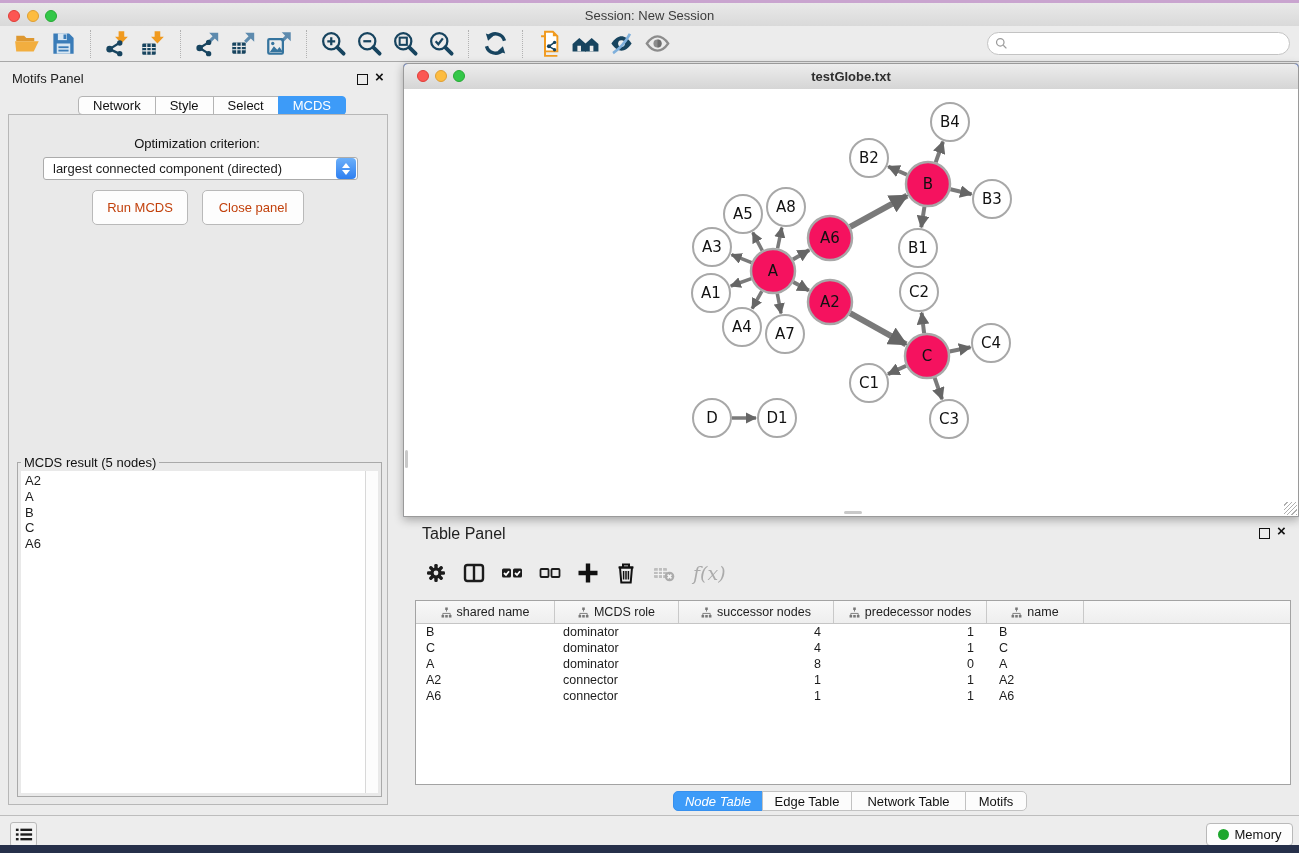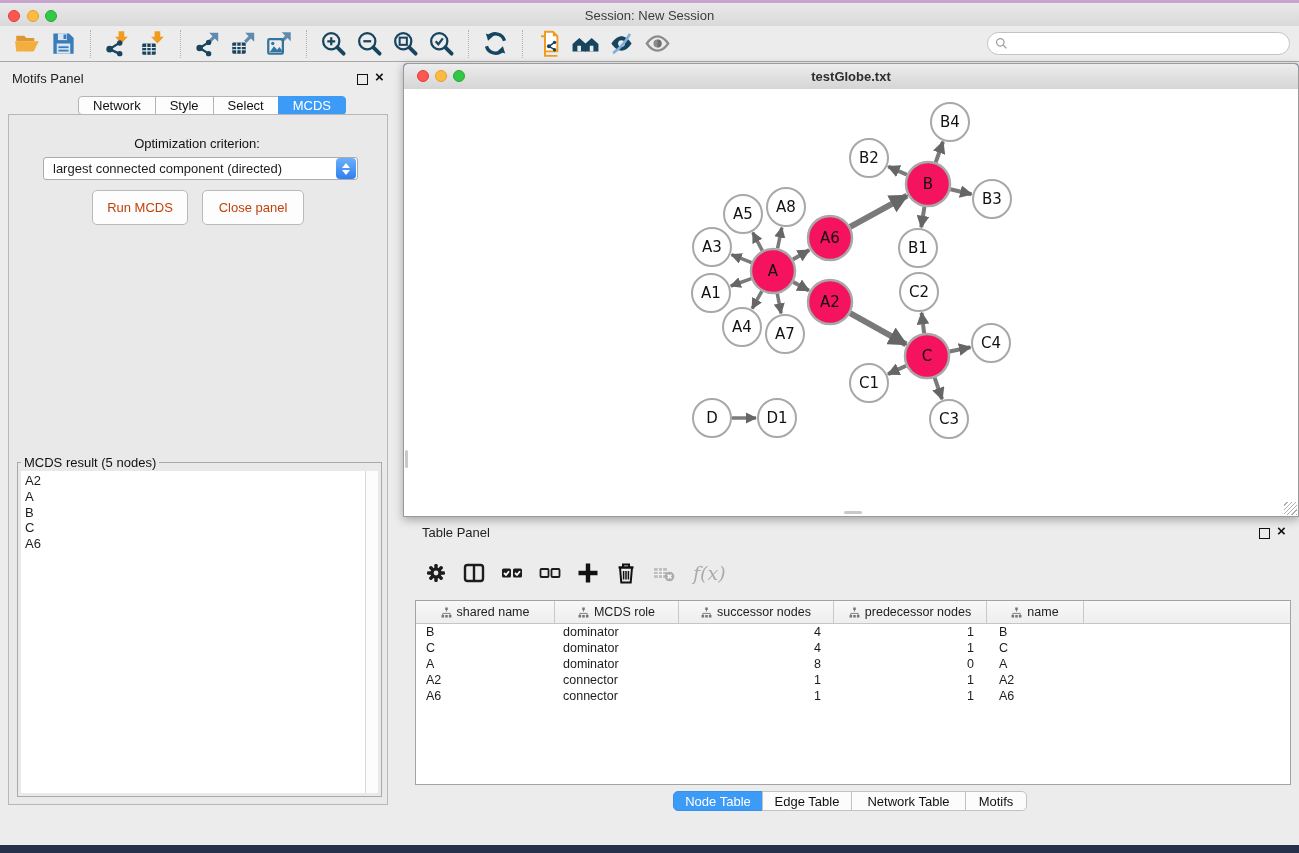--- a/index.html
+++ b/index.html
@@ -59,36 +59,36 @@
               box-sizing:border-box;border-radius:4px 4px 0 0;box-shadow:0 3px 10px rgba(0,0,0,0.3);}
   .net-titlebar{position:absolute;left:0;top:0;right:0;height:25px;background:linear-gradient(#EDEDED,#D5D5D5);
                 border-bottom:1px solid #B3B3B3;border-radius:4px 4px 0 0;}
   .net-title{position:absolute;left:0;top:5px;width:100%;text-align:center;font-size:13px;font-weight:bold;color:#2e2e2e;}
   .net-canvas{position:absolute;left:0;top:25px;right:0;bottom:0;background:#FFF;}
   .scroll-hint-v{position:absolute;left:1px;top:361px;width:3px;height:18px;background:#C9C9C9;border-radius:2px;}
   .scroll-hint-h{position:absolute;left:440px;bottom:2px;width:18px;height:3px;background:#C9C9C9;border-radius:2px;}
   .resize-grip{position:absolute;right:1px;bottom:1px;width:13px;height:13px;
     background:repeating-linear-gradient(135deg,transparent,transparent 2px,#AFAFAF 2px,#AFAFAF 3px);}
   
-  .tp-title{left:422px;top:525px;font-size:13px;color:#222;}
+  .tp-title{left:422px;top:525px;font-size:16px;color:#222;}
   .tp-toolbar{left:415px;top:553px;width:876px;height:39px;display:flex;align-items:center;padding-left:8px;box-sizing:border-box;}
   .tp-icon{width:26px;height:26px;display:flex;align-items:center;justify-content:center;margin-right:12px;}
   .tp-icon svg{width:24px;height:24px;}
   .fx{font-family:"DejaVu Serif",serif;font-style:italic;font-size:19px;color:#ABABAB;margin-left:4px;}
   .table{left:415px;top:600px;width:876px;height:185px;background:#FFF;border:1px solid #A3A3A3;box-sizing:border-box;overflow:hidden;}
   .thead{display:flex;height:22px;background:linear-gradient(#F8F8F8,#EEEEEE);border-bottom:1px solid #C5C5C5;}
   .th{display:flex;align-items:center;justify-content:center;gap:5px;font-size:12.5px;color:#222;
       border-right:1px solid #C9C9C9;box-sizing:border-box;}
   .th svg{width:11px;height:11px;}
   .trow{display:flex;height:16px;font-size:12.5px;align-items:center;}
   .td{box-sizing:border-box;white-space:nowrap;overflow:hidden;}
   .tp-tabs{left:673px;top:791px;display:flex;height:20px;}
   .tp-tab{border:1px solid #C2C2C2;background:#FCFCFC;font-size:13px;display:flex;align-items:center;justify-content:center;
           margin-left:-1px;color:#111;box-sizing:border-box;}
-  .tp-tab:first-child{border-radius:5px 0 0 5px;margin-left:0;}
+  .tp-tab:first-child{border-radius:5px 0 0 5px;margin-left:0;font-style:italic;}
   .tp-tab:last-child{border-radius:0 5px 5px 0;}
   .tp-tab.sel{background:#3D9BF8;border-color:#3790EE;color:#FFF;}
   
   .status-bar{left:0;top:815px;width:1299px;height:30px;background:#EDEDED;border-top:1px solid #BDBDBD;box-sizing:border-box;}
   .list-btn{position:absolute;left:10px;top:6px;width:27px;height:25px;background:#F3F3F3;border:1px solid #B9B9B9;
             border-radius:3px;display:flex;align-items:center;justify-content:center;}
   .memory-btn{position:absolute;left:1206px;top:7px;width:87px;height:23px;background:#FDFDFD;border:1px solid #B9B9B9;
               border-radius:4px;display:flex;align-items:center;justify-content:center;gap:6px;font-size:13px;color:#111;}
   .mem-dot{width:11px;height:11px;border-radius:50%;background:#1EA72E;}
 </style>
@@ -523,15 +523,33 @@
         <div class="td" style="width: 97px; text-align: left; padding: 0px 0px 0px 12px;">A6</div>
       </div>
     </div>
   <div class="abs tp-tabs" id="tp-tabs">
       <div class="tp-tab sel" style="width: 90px;">Node Table</div>
       <div class="tp-tab" style="width: 90px;">Edge Table</div>
       <div class="tp-tab" style="width: 115px;">Network Table</div>
       <div class="tp-tab" style="width: 62px;">Motifs</div>
     </div>
 
+  <div class="abs status-bar">
+    <button class="list-btn panel-btn">
+      <svg viewBox="0 0 20 16" width="18" height="15">
+          <g fill="#1c1c1c">
+            <rect x="1" y="1.5" width="3" height="2.6"></rect>
+            <rect x="6" y="1.5" width="13" height="2.6"></rect>
+            <rect x="1" y="6.7" width="3" height="2.6"></rect>
+            <rect x="6" y="6.7" width="13" height="2.6"></rect>
+            <rect x="1" y="11.9" width="3" height="2.6"></rect>
+            <rect x="6" y="11.9" width="13" height="2.6"></rect>
+          </g>
+        </svg>
+    </button>
+    <button class="memory-btn panel-btn">
+      <span class="mem-dot"></span>
+      <span>Memory</span>
+    </button>
+  </div>
 
   <div class="abs desk-bottom"></div>
 </div>
 
 </body></html>

